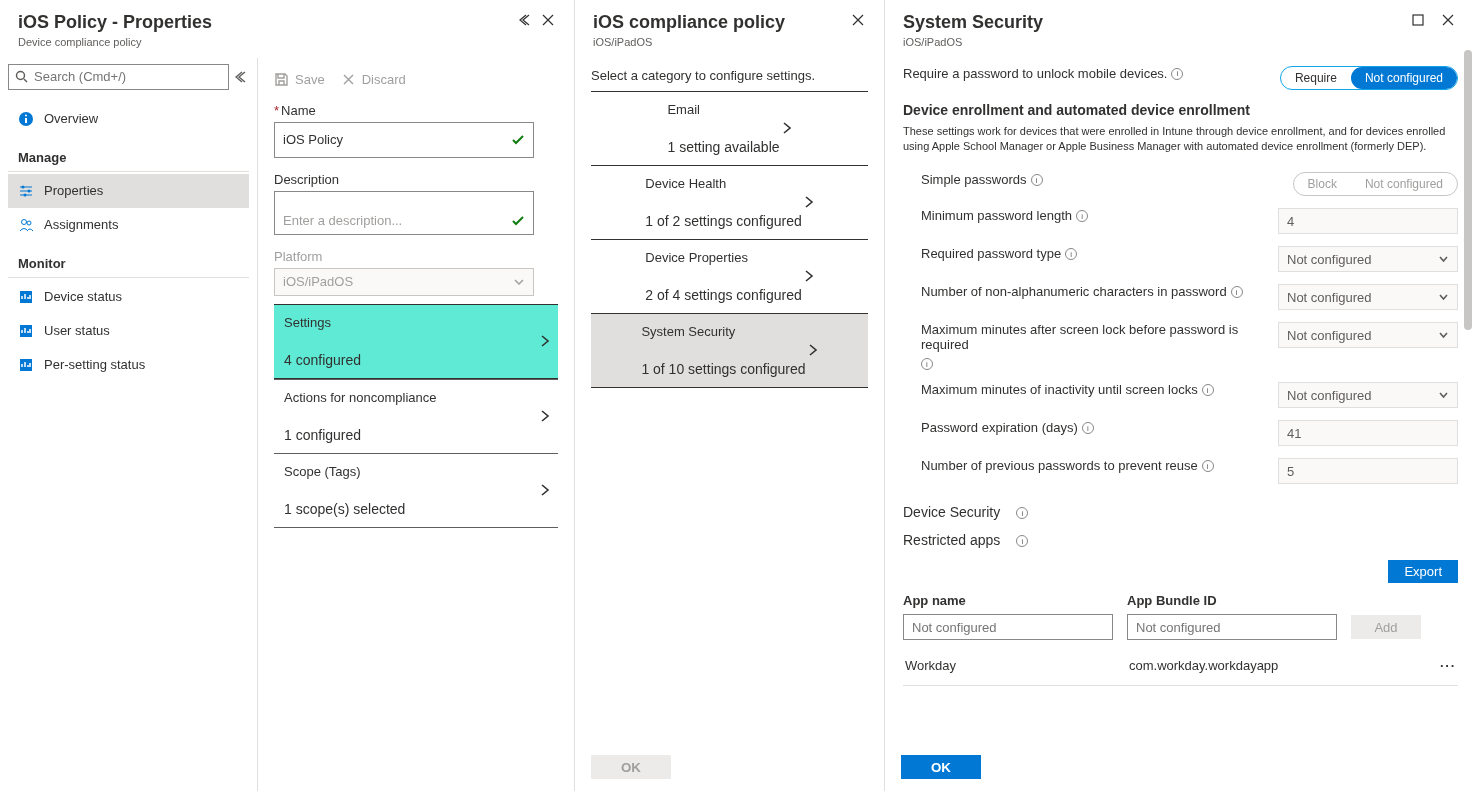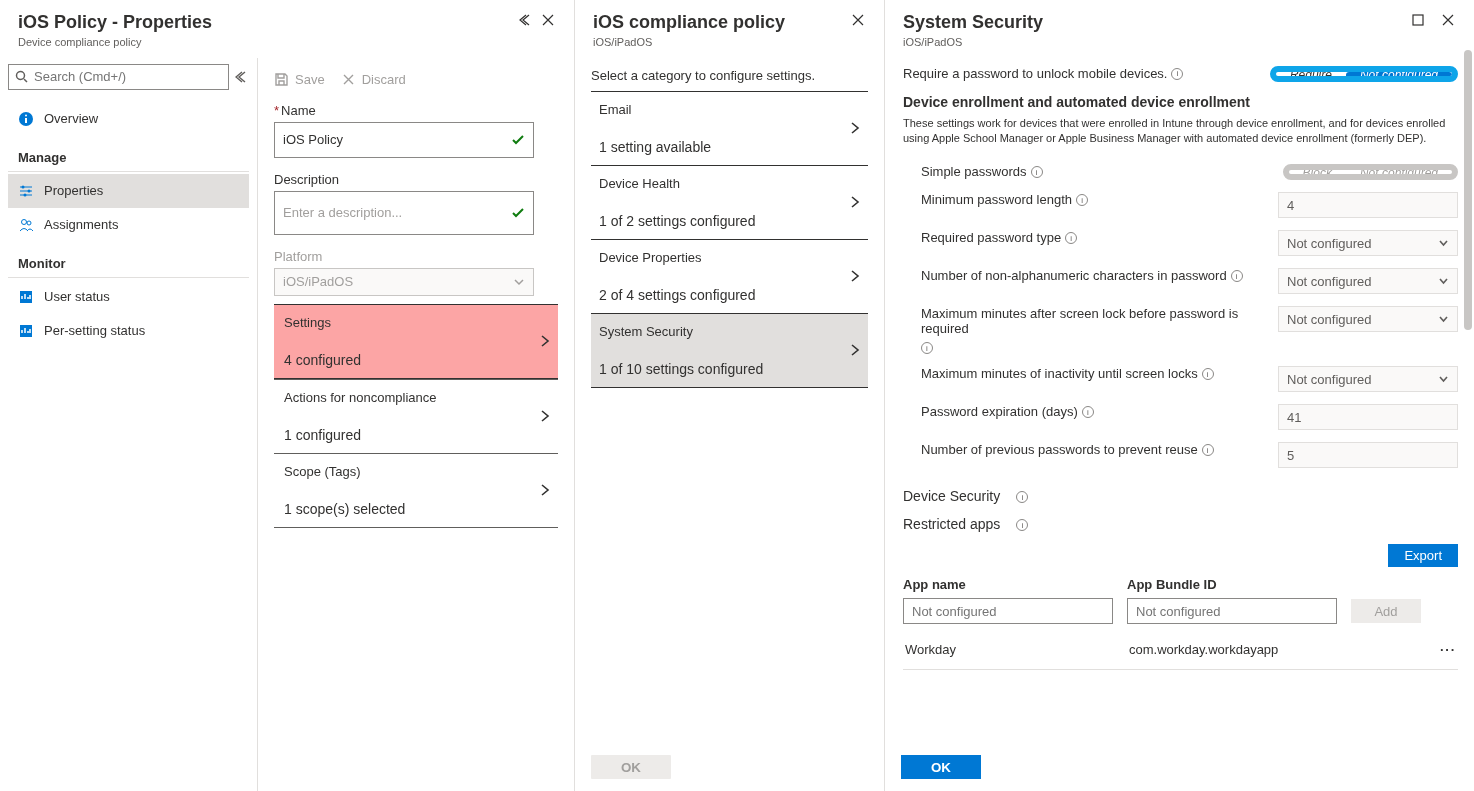--- a/index.html
+++ b/index.html
@@ -42,49 +42,49 @@
   .nav-icon { width: 16px; height: 16px; }
 
   .toolbar { display: flex; gap: 16px; padding: 4px 0 14px 0; }
   .tool-btn { display: flex; align-items: center; gap: 6px; color: #a19f9d; cursor: pointer; }
   .tool-btn svg { width: 15px; height: 15px; stroke: #a19f9d; fill: none; stroke-width: 1.4; }
 
   .form-label { font-size: 13px; margin-top: 2px; }
   .req { color: #a4262c; margin-right: 2px; }
   .text-input { margin-top: 4px; margin-bottom: 14px; width: 260px; border: 1px solid #8a8886; height: 36px; padding: 0 8px; display: flex; align-items: center; justify-content: space-between; }
   .text-input.ok svg, .textarea.ok svg { width: 14px; height: 14px; stroke: #107c10; fill: none; stroke-width: 2; }
-  .textarea { margin-top: 4px; margin-bottom: 14px; width: 260px; border: 1px solid #8a8886; height: 44px; padding: 6px 8px; display: flex; align-items: center; justify-content: space-between; color: #a19f9d; }
+  .textarea { margin-top: 4px; margin-bottom: 14px; width: 260px; border: 1px solid #8a8886; height: 44px; padding: 6px 8px; display: flex; align-items: flex-end; justify-content: space-between; color: #a19f9d; }
   .disabled-select { margin-top: 4px; margin-bottom: 8px; width: 260px; border: 1px solid #c8c6c4; background:#faf9f8; color: #a19f9d; height: 28px; padding: 0 8px; display: flex; align-items: center; justify-content: space-between; }
   .disabled-select svg { width: 12px; height: 12px; stroke: #a19f9d; fill: none; stroke-width:1.5;}
   .form-label.muted { color: #a19f9d; }
 
   .summary-list { margin-top: 6px; }
   .summary-item { border-top: 1px solid #605e5c; padding: 10px 6px 10px 10px; display: flex; align-items: center; justify-content: space-between; cursor: pointer; }
   .summary-item:last-child { border-bottom: 1px solid #605e5c; }
-  .summary-item.selected { background: #fca5a5; border-top-color:#323130; border-bottom: 1px solid #323130;}
+  .summary-item.selected { background: #5eead4; border-top-color:#323130; border-bottom: 1px solid #323130;}
   .summary-text .s-label { font-size: 13px; }
   .summary-text .s-value { font-size: 14px; margin-top: 22px; }
   .chevron { width: 14px; height: 14px; stroke: #323130; fill: none; stroke-width: 1.6; }
 
   
   .p2-body { padding: 10px 16px 0 16px; flex:1; display: flex; flex-direction: column;}
   .p2-cat-list { margin-top: 8px; }
-  .cat-item { border-top: 1px solid #323130; padding: 10px 6px 10px 8px; display: flex; align-items: center; justify-content: space-between; cursor: pointer; }
+  .cat-item { border-top: 1px solid #323130; padding: 10px 6px 10px 8px; display: flex; align-items: center; justify-content: center; cursor: pointer; }
   .cat-item:last-of-type { border-bottom: 1px solid #323130; }
   .cat-item.selected { background: #e1dfdd; }
   .p2-footer { padding: 12px 16px; }
   .ok-btn-disabled { width: 80px; height: 24px; background: #edebe9; border: 0; color: #a19f9d; font-weight:600; border-radius:1px;}
 
   
   .p3-body { padding: 4px 16px 0 18px; overflow-y: auto; flex:1;}
   .setting-row { display: flex; align-items: flex-start; gap: 10px; margin: 4px 0 12px 0; }
   .setting-label { flex: 1; font-size: 13px; display: flex; align-items: flex-start; gap: 4px; flex-wrap: wrap;}
   .setting-label.indent { margin-left: 18px; }
   .info-icon { width: 12px; height: 12px; border: 1px solid #8a8886; border-radius: 50%; display:inline-flex; align-items:center; justify-content:center; font-size:8px; color:#605e5c; flex-shrink:0; margin-top:2px;}
-  .pill-toggle { display: flex; border: 6px solid #0ea5e9; border-radius: 14px; overflow: hidden; height: 16px; flex-shrink:0;font-style:italic;}
+  .pill-toggle { display: flex; border: 1px solid #0ea5e9; border-radius: 14px; overflow: hidden; height: 24px; flex-shrink:0;}
   .pill-toggle span { padding: 3px 14px; font-size: 12px; display:flex; align-items:center;}
   .pill-toggle .active { background: #0078d4; color: #fff; border-radius: 14px; }
   .pill-toggle.muted { border-color:#c8c6c4; color:#a19f9d;}
   .val-input { width: 180px; height: 26px; border: 1px solid #e1dfdd; background: #faf9f8; color: #605e5c; padding: 0 8px; font-size: 13px; display:flex; align-items:center; justify-content:space-between; flex-shrink:0;}
   .val-input svg { width: 11px; height: 11px; stroke: #605e5c; fill:none; stroke-width:1.6;}
   .section-title { font-weight: 600; font-size: 14px; margin-top: 10px; margin-bottom: 6px; }
   .section-desc { font-size: 11px; color: #323130; margin-bottom: 18px; line-height:1.4;}
 
   .subsection { font-size: 14px; margin-top: 20px; margin-bottom: 12px; display:flex; align-items:center; gap:16px;}
   .export-btn { background:#0078d4; color:#fff; border:0; padding:4px 16px; float:right; font-size:13px; cursor:pointer;}
@@ -159,20 +159,27 @@
             <path d="M2 14 q4 -5 8 0 M9 14 q3 -4 6 0" fill="none" stroke="#0078d4"></path>
           </svg>
         <span>Assignments</span>
       </div>
       <div class="nav-section">Monitor</div>
       <div class="nav-item">
         <svg class="nav-icon">
             <rect x="2" y="2" width="12" height="12" fill="#0078d4"></rect>
             <path d="M4 10 v-3 M7 10 v-5 M10 10 v-2 M12 10 v-4" stroke="#fff" stroke-width="1.5"></path>
           </svg>
+        <span>Device status</span>
+      </div>
+      <div class="nav-item">
+        <svg class="nav-icon">
+            <rect x="2" y="2" width="12" height="12" fill="#0078d4"></rect>
+            <path d="M4 10 v-3 M7 10 v-5 M10 10 v-2 M12 10 v-4" stroke="#fff" stroke-width="1.5"></path>
+          </svg>
         <span>User status</span>
       </div>
       <div class="nav-item">
         <svg class="nav-icon">
             <rect x="2" y="2" width="12" height="12" fill="#0078d4"></rect>
             <path d="M4 10 v-3 M7 10 v-5 M10 10 v-2 M12 10 v-4" stroke="#fff" stroke-width="1.5"></path>
           </svg>
         <span>Per-setting status</span>
       </div>
     </div>

